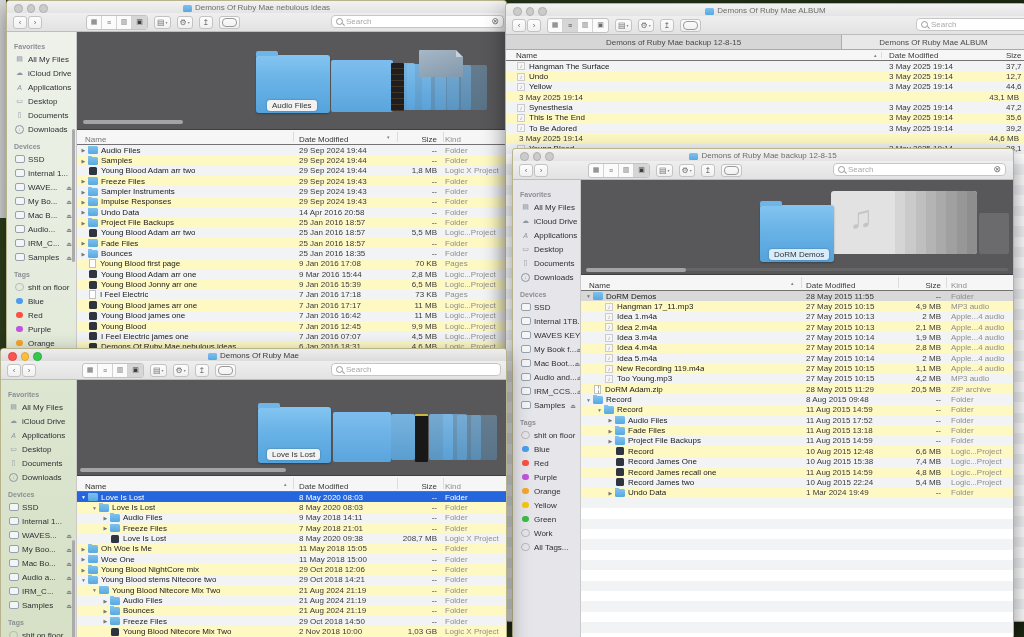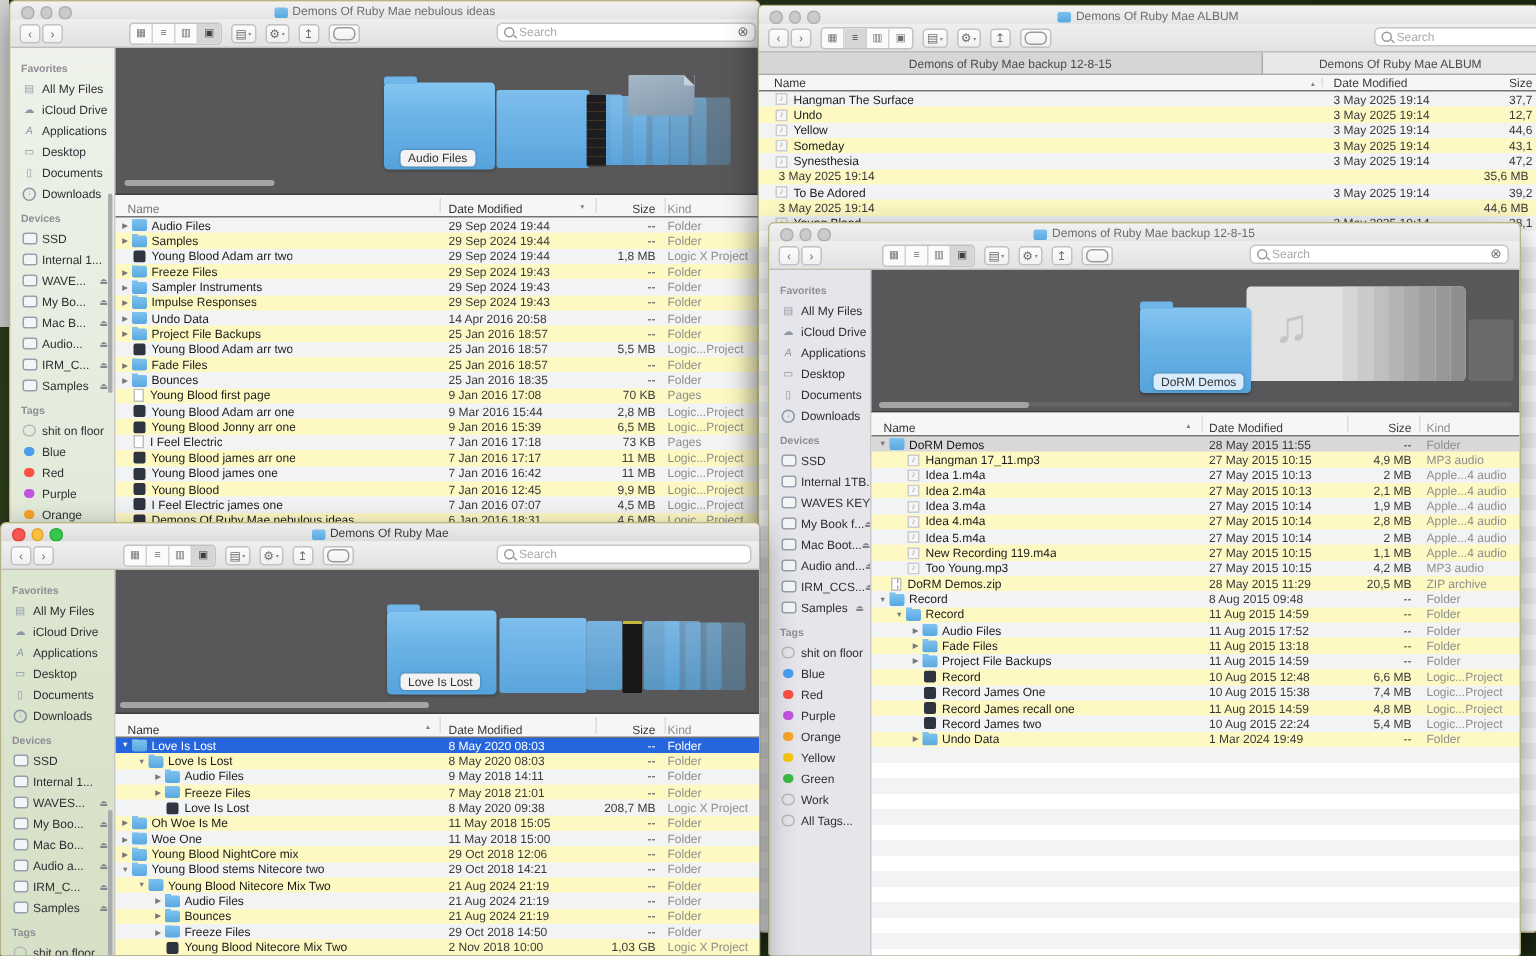--- a/index.html
+++ b/index.html
@@ -237,38 +237,38 @@
       <div class="row" data-icon="audio" data-level="0">
       <span class="c-name">
           <span class="ind"></span>
           <span class="fi"></span>
           <span class="lbl">Yellow</span>
         </span>
       <span class="c-date">3 May 2025 19:14</span>
       <span class="c-size">44,6 MB</span>
     </div>
       <div class="row" data-icon="audio" data-level="0">
-      <span class="c-name">
-          <span class="ind"></span>
-          <span class="fi"></span>
-          <span class="lbl">Someday</span>
-        </span>
       <span class="c-date">3 May 2025 19:14</span>
       <span class="c-size">43,1 MB</span>
     </div>
       <div class="row" data-icon="audio" data-level="0">
       <span class="c-name">
           <span class="ind"></span>
           <span class="fi"></span>
           <span class="lbl">Synesthesia</span>
         </span>
       <span class="c-date">3 May 2025 19:14</span>
       <span class="c-size">47,2 MB</span>
     </div>
       <div class="row" data-icon="audio" data-level="0">
+      <span class="c-name">
+          <span class="ind"></span>
+          <span class="fi"></span>
+          <span class="lbl">This Is The End</span>
+        </span>
       <span class="c-date">3 May 2025 19:14</span>
       <span class="c-size">35,6 MB</span>
     </div>
       <div class="row" data-icon="audio" data-level="0">
       <span class="c-name">
           <span class="ind"></span>
           <span class="fi"></span>
           <span class="lbl">To Be Adored</span>
         </span>
       <span class="c-date">3 May 2025 19:14</span>
@@ -959,21 +959,21 @@
             </span>
           <span class="c-date">27 May 2015 10:15</span>
           <span class="c-size">4,2 MB</span>
           <span class="c-kind">MP3 audio</span>
         </div>
           <div class="row" data-icon="zip" data-level="0">
           <span class="c-name">
               <span class="ind"></span>
               <span class="disc"></span>
               <span class="fi"></span>
-              <span class="lbl">DoRM Demos.zip</span>
+              <span class="lbl">DoRM Adam.zip</span>
             </span>
           <span class="c-date">28 May 2015 11:29</span>
           <span class="c-size">20,5 MB</span>
           <span class="c-kind">ZIP archive</span>
         </div>
           <div class="row" data-disc="open" data-icon="folder" data-level="0">
           <span class="c-name">
               <span class="ind"></span>
               <span class="disc"></span>
               <span class="fi"></span>

